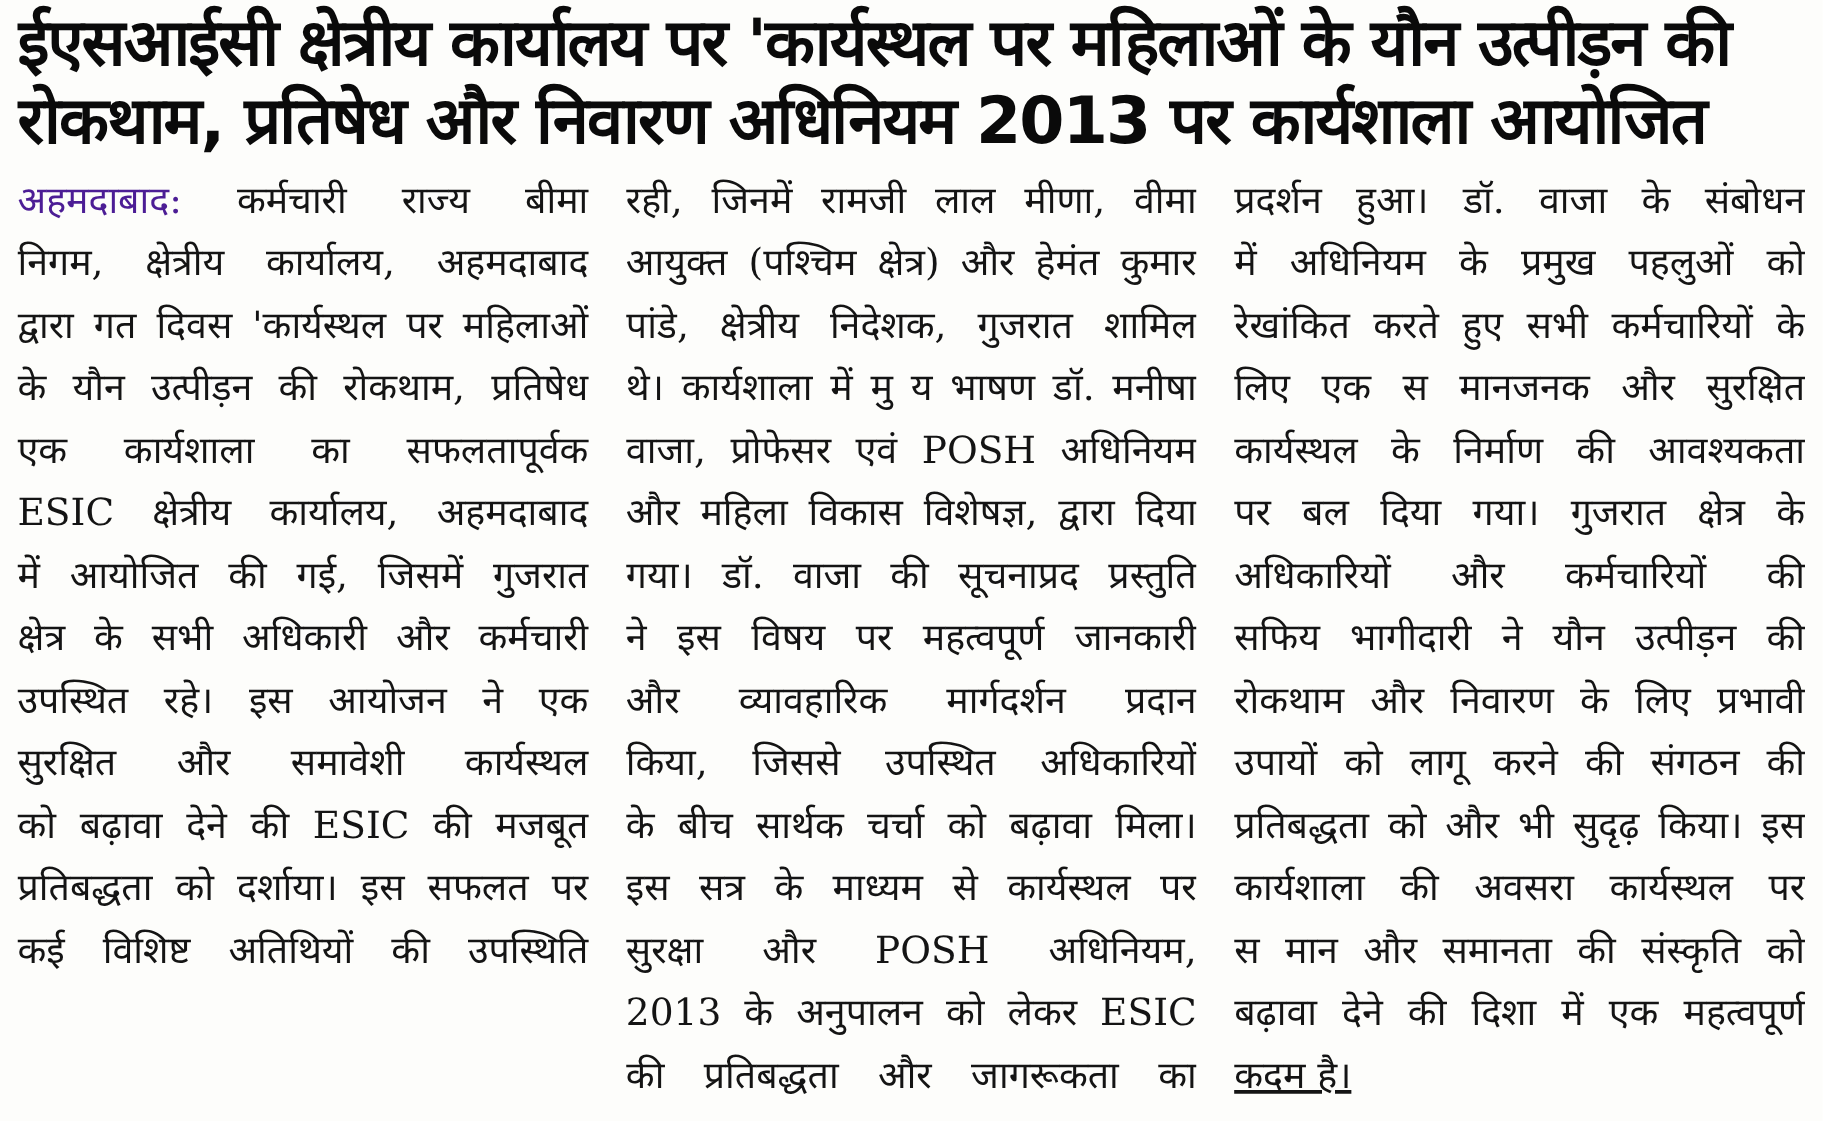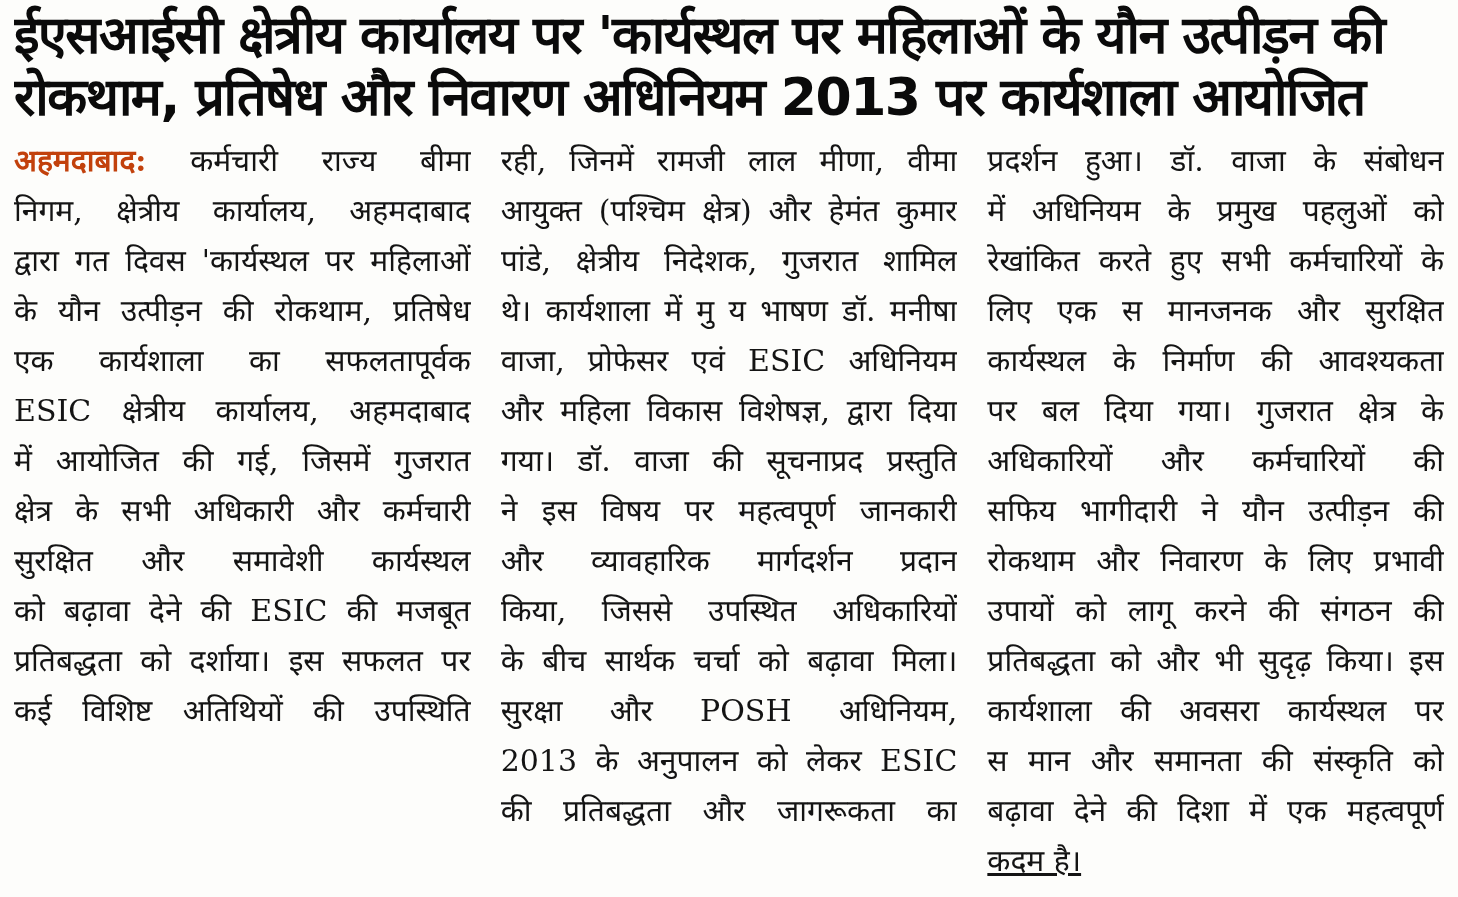--- a/index.html
+++ b/index.html
@@ -49,22 +49,22 @@
   }
   .line {
     height: 50px;
     line-height: 50px;
     text-align: justify;
     text-align-last: justify;
     overflow: hidden;
     white-space: nowrap;
   }
   .dateline {
-    font-weight: 700;
-    color: #c2410c;
+    font-weight: 400;
+    color: #4c1d95;
   }
   
   .col-last .lines .line:last-child {
     text-align-last: left;
     text-decoration: underline;
   }
 </style>
 </head>
 <body>
 
@@ -83,40 +83,42 @@
         <span>कर्मचारी राज्य बीमा</span>
       </div>
       <div class="lines">
           <div class="line">निगम, क्षेत्रीय कार्यालय, अहमदाबाद</div>
           <div class="line">द्वारा गत दिवस 'कार्यस्थल पर महिलाओं</div>
           <div class="line">के यौन उत्पीड़न की रोकथाम, प्रतिषेध</div>
           <div class="line">एक कार्यशाला का सफलतापूर्वक</div>
           <div class="line">ESIC क्षेत्रीय कार्यालय, अहमदाबाद</div>
           <div class="line">में आयोजित की गई, जिसमें गुजरात</div>
           <div class="line">क्षेत्र के सभी अधिकारी और कर्मचारी</div>
+          <div class="line">उपस्थित रहे। इस आयोजन ने एक</div>
           <div class="line">सुरक्षित और समावेशी कार्यस्थल</div>
           <div class="line">को बढ़ावा देने की ESIC की मजबूत</div>
           <div class="line">प्रतिबद्धता को दर्शाया। इस सफलत पर</div>
           <div class="line">कई विशिष्ट अतिथियों की उपस्थिति</div>
         </div>
     </div>
 
     <div class="col">
       <div class="lines">
           <div class="line">रही, जिनमें रामजी लाल मीणा, वीमा</div>
           <div class="line">आयुक्त (पश्चिम क्षेत्र) और हेमंत कुमार</div>
           <div class="line">पांडे, क्षेत्रीय निदेशक, गुजरात शामिल</div>
           <div class="line">थे। कार्यशाला में मु य भाषण डॉ. मनीषा</div>
-          <div class="line">वाजा, प्रोफेसर एवं ESIC अधिनियम</div>
+          <div class="line">वाजा, प्रोफेसर एवं POSH अधिनियम</div>
           <div class="line">और महिला विकास विशेषज्ञ, द्वारा दिया</div>
           <div class="line">गया। डॉ. वाजा की सूचनाप्रद प्रस्तुति</div>
           <div class="line">ने इस विषय पर महत्वपूर्ण जानकारी</div>
           <div class="line">और व्यावहारिक मार्गदर्शन प्रदान</div>
           <div class="line">किया, जिससे उपस्थित अधिकारियों</div>
           <div class="line">के बीच सार्थक चर्चा को बढ़ावा मिला।</div>
+          <div class="line">इस सत्र के माध्यम से कार्यस्थल पर</div>
           <div class="line">सुरक्षा और POSH अधिनियम,</div>
           <div class="line">2013 के अनुपालन को लेकर ESIC</div>
           <div class="line">की प्रतिबद्धता और जागरूकता का</div>
         </div>
     </div>
 
     <div class="col col-last">
       <div class="lines">
           <div class="line">प्रदर्शन हुआ। डॉ. वाजा के संबोधन</div>
           <div class="line">में अधिनियम के प्रमुख पहलुओं को</div>

